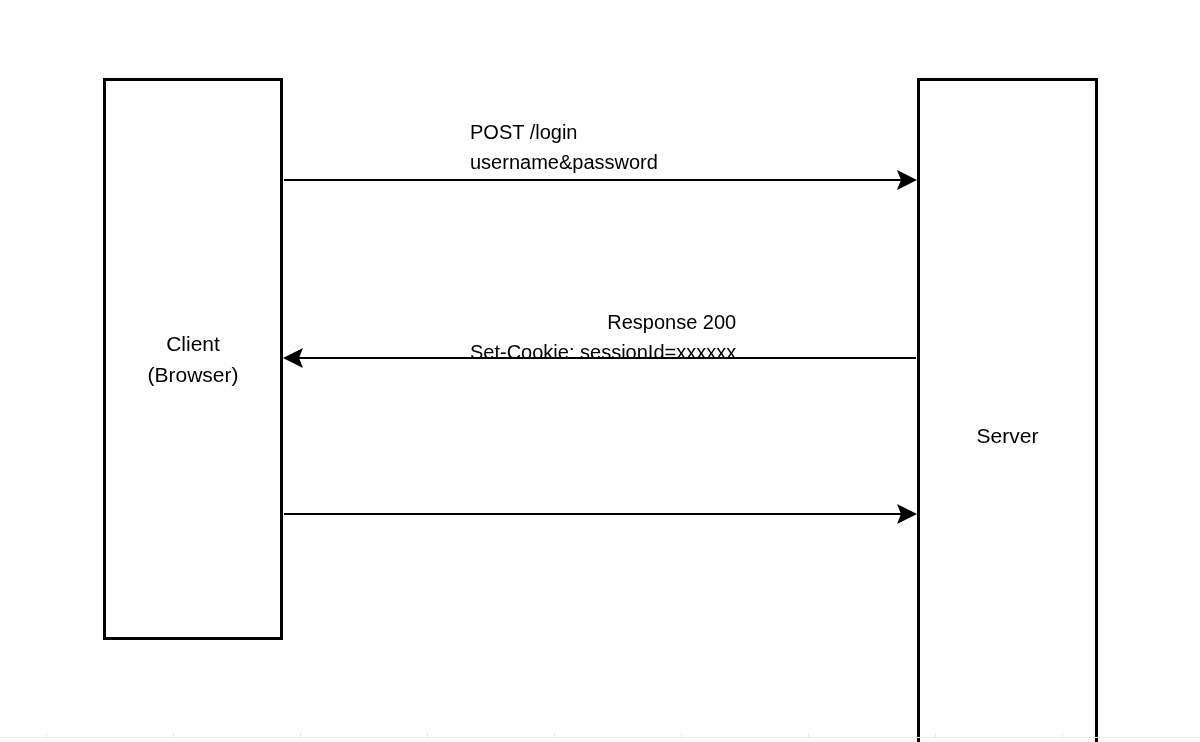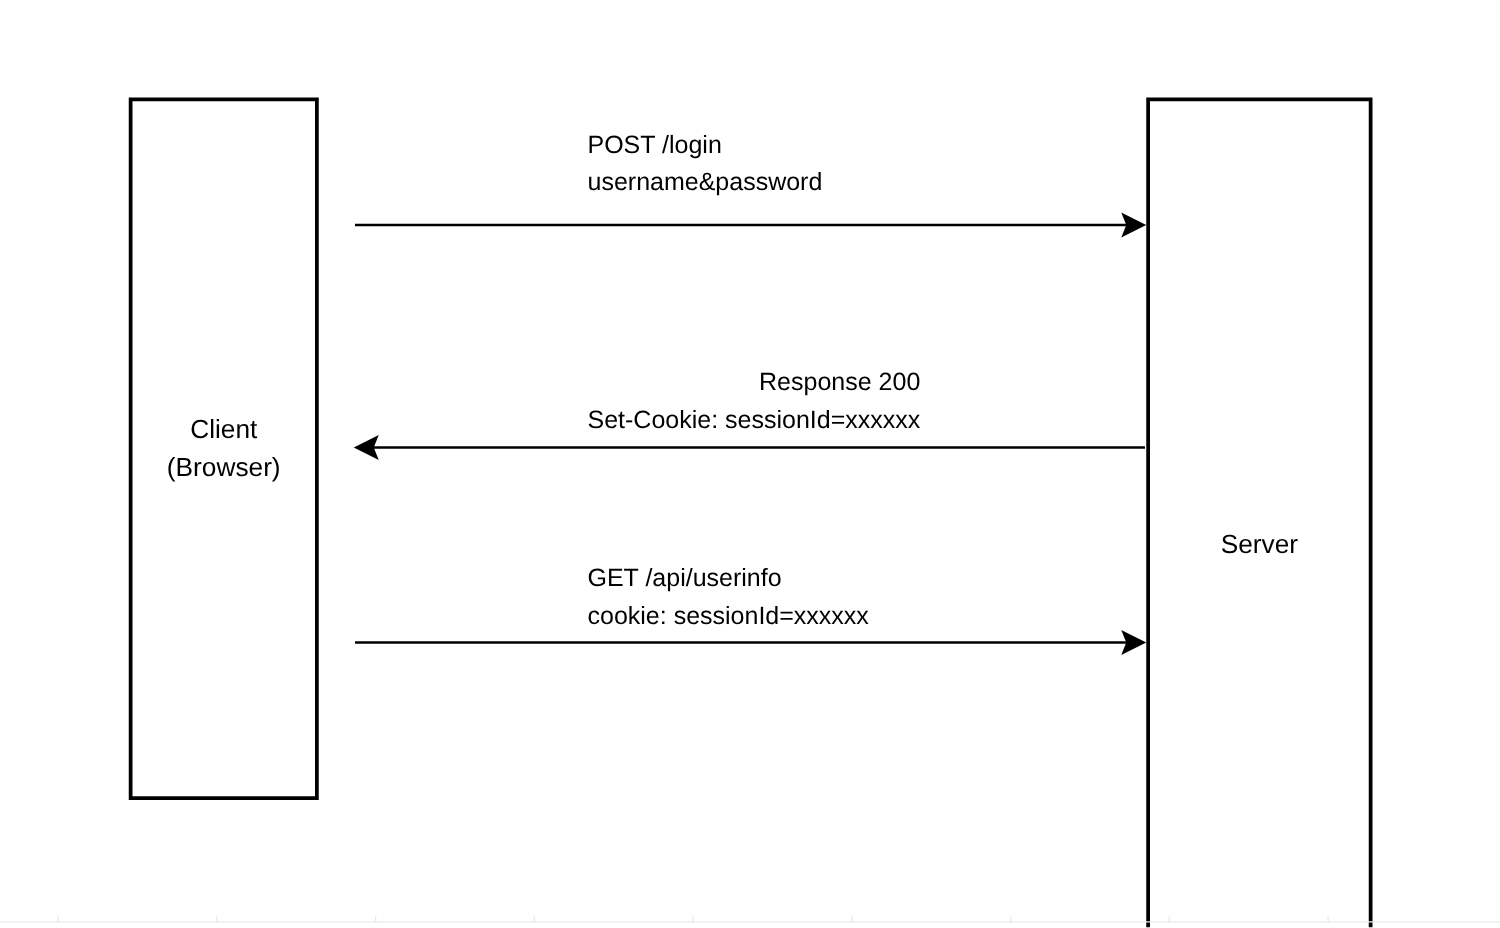--- a/index.html
+++ b/index.html
@@ -30,36 +30,37 @@
   .lifeline-label {
     text-align: center;
     font-size: 21px;
     line-height: 31px;
     color: #000000;
     white-space: pre-line;
   }
   #client-box {
     left: 103px;
     top: 78px;
-    width: 152px;
+    width: 180px;
     height: 562px;
   }
   #server-box {
     left: 917px;
     top: 78px;
     width: 181px;
     height: 714px;
   }
   .msg-label {
     position: absolute;
     font-size: 20px;
     line-height: 30px;
     color: #000000;
     white-space: pre-line;
     text-align: left;
+    margin-top: 16px;
   }
   #msg-1-label { left: 470px; top: 101px; }
   #msg-2-label { left: 470px; top: 291px; text-align: right; }
   #msg-3-label { left: 470px; top: 448px; }
   svg.arrows {
     position: absolute;
     left: 0;
     top: 0;
     width: 1200px;
     height: 742px;
@@ -118,22 +119,20 @@
       <polygon class="arrow-head" points="917,514 897,504 901,514 897,524"></polygon>
     </g>
   </svg>
 
   <div class="msg-label" id="msg-1-label">POST /login
 username&amp;password</div>
 
   <div class="msg-label" id="msg-2-label">Response 200
 Set-Cookie: sessionId=xxxxxx</div>
 
-  <div class="msg-label" id="msg-3-label">GET  /api/userinfo
-cookie: sessionId=xxxxxx</div>
 
   <div class="bottom-rule"></div>
   <div class="rule-tick" style="left:46px"></div>
   <div class="rule-tick" style="left:173px"></div>
   <div class="rule-tick" style="left:300px"></div>
   <div class="rule-tick" style="left:427px"></div>
   <div class="rule-tick" style="left:554px"></div>
   <div class="rule-tick" style="left:681px"></div>
   <div class="rule-tick" style="left:808px"></div>
   <div class="rule-tick" style="left:935px"></div>

